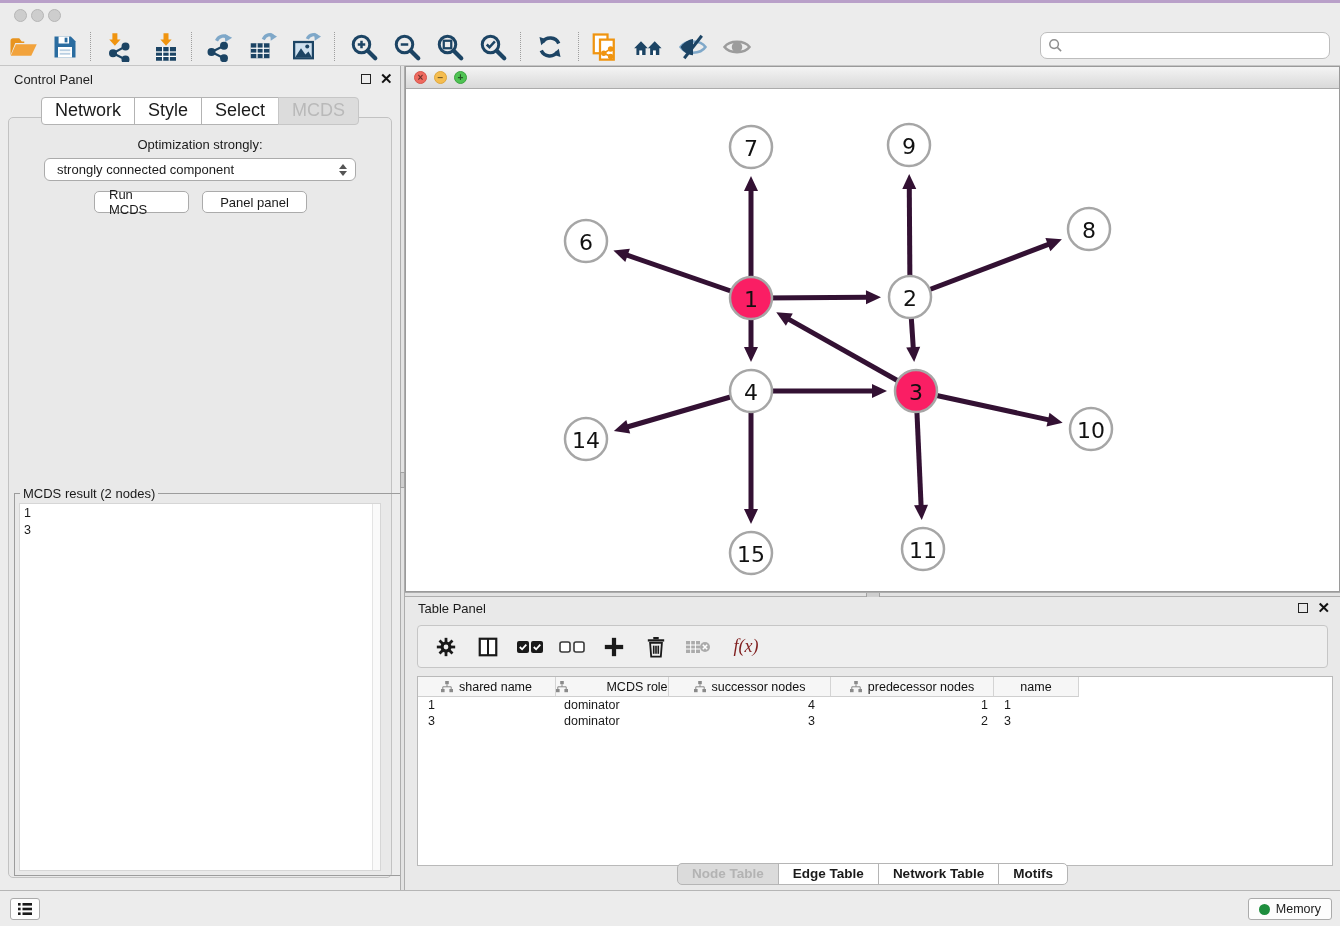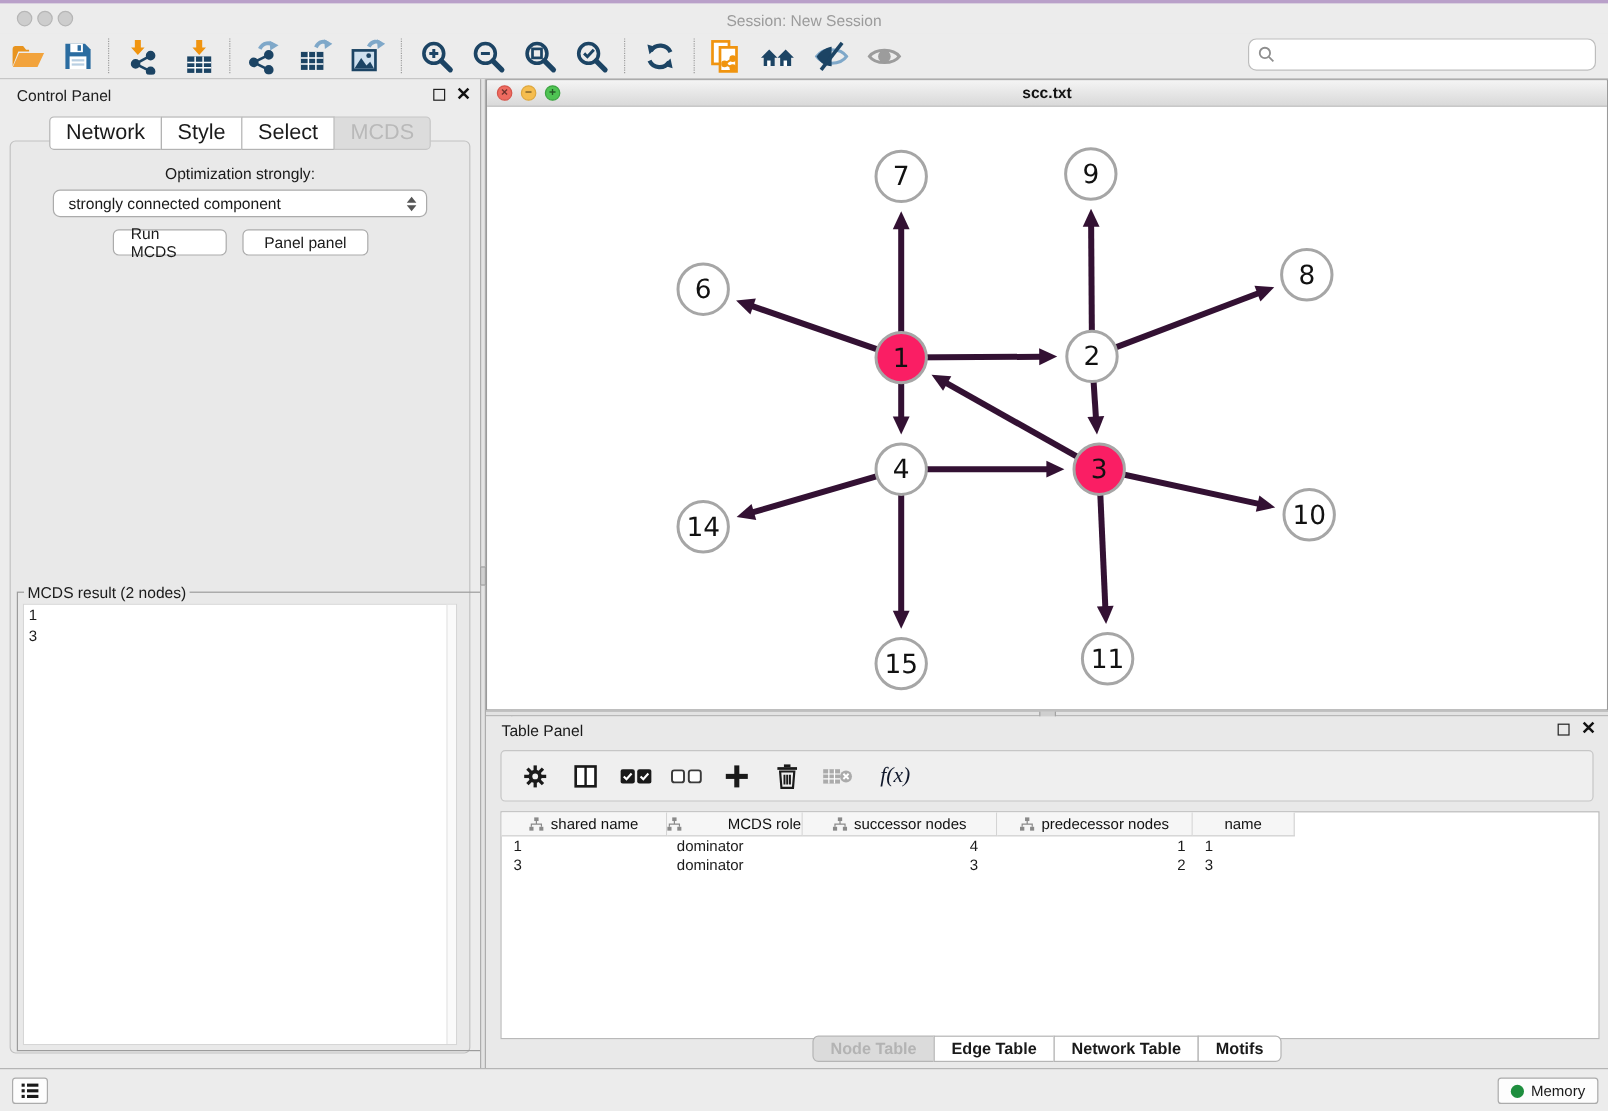--- a/index.html
+++ b/index.html
@@ -63,21 +63,21 @@
   .nt-yellow { left:28px; background:#F5BD4F; border:1px solid #DEA73D; }
   .nt-green { left:48px; background:#4FC353; border:1px solid #3BA340; }
   .net-title { position:absolute; top:3px; width:100%; text-align:center; font-size:13px; font-weight:bold; color:#111; }
   .net-canvas { position:absolute; left:0; top:22px; width:933px; height:502px; background:#fff; }
 
   
   .table-panel { left:405px; top:597px; width:935px; height:293px; background:#E9E9E9; }
   .tp-title { position:absolute; left:13px; top:4px; font-size:13px; }
   .tp-toolbar { position:absolute; left:12px; top:28px; width:911px; height:43px; background:#EFEFEF; border:1px solid #C6C6C6; border-radius:4px; display:flex; align-items:center; gap:14px; padding-left:14px; }
   .tp-tool { width:28px; height:28px; display:flex; align-items:center; justify-content:center; }
-  .fx-label { font-family:"Liberation Serif", serif; font-style:italic; font-size:18px; color:#0f172a; }
+  .fx-label { font-family:"Liberation Serif", serif; font-style:italic; font-size:18px; color:#7f1d1d; }
   .tbl { position:absolute; left:12px; top:79px; width:916px; height:190px; background:#fff; border:1px solid #B9B9B9; }
   .tbl-header { position:absolute; left:0; top:0; height:20px; display:flex; }
   .th-cell { height:20px; background:#F6F6F6; border-right:1px solid #D4D4D4; border-bottom:1px solid #CFCFCF; display:flex; align-items:center; justify-content:center; gap:6px; font-size:12.5px; color:#111; }
   .tbl-body { position:absolute; left:0; top:20px; width:100%; }
   .t-row { display:flex; height:16px; font-size:12.5px; }
   .t-cell { overflow:hidden; white-space:nowrap; }
 
   
   .btabs { left:405px; top:863px; width:935px; display:flex; justify-content:center; }
   .btab { background:#fff; border:1px solid #B5B5B5; padding:2px 14px 3px; font-size:13.5px; font-weight:bold; margin-left:-1px; }
@@ -91,21 +91,20 @@
   .mem-dot { width:11px; height:11px; border-radius:50%; background:#1E8E3E; }
 </style>
 </head>
 <body>
 
 <div class="abs top-strip"></div>
 <div class="abs titlebar">
   <div class="abs tl-dot" style="left:14px"></div>
   <div class="abs tl-dot" style="left:31px"></div>
   <div class="abs tl-dot" style="left:48px"></div>
-  <div class="abs win-title">Session: New Session</div>
 </div>
 
 <div class="abs toolbar">
   <div class="abs tb-icon" style="left:5px">
     <svg width="30" height="30" viewBox="0 0 24 24">
         <path fill="#E8941F" d="M2 18.5V7c0-1.2.8-2 2-2h5l2 2.5h2v1.2H5.8L2 18.5z"></path>
         <path fill="#F2A33C" d="M2.2 19L6.3 9.8H23L18.6 19z"></path>
       </svg>
   </div>
   <div class="abs tb-icon" style="left:47px">
@@ -301,21 +300,20 @@
 
 <div class="abs vsplit">
     <div class="vsplit-handle"></div>
   </div>
 
 <div class="abs net-win">
   <div class="net-titlebar">
     <div class="nt-dot nt-red">×</div>
     <div class="nt-dot nt-yellow">−</div>
     <div class="nt-dot nt-green">+</div>
-    <div class="net-title">scc.txt</div>
   </div>
   <svg class="net-canvas" id="graph-svg" viewBox="0 0 933 502">
       <line x1="345" y1="209" x2="345" y2="100" stroke="#331133" stroke-width="5"></line>
       <polygon points="345,87 352,102 338,102" fill="#331133"></polygon>
       <line x1="345" y1="209" x2="219.69798862965732" y2="165.71385061751798" stroke="#331133" stroke-width="5"></line>
       <polygon points="207.41051595857292,161.46908733114336 223.87401081017973,159.75055968483787 219.30272727100706,172.98322256139028" fill="#331133"></polygon>
       <line x1="345" y1="209" x2="462.0008306387019" y2="208.26414571925343" stroke="#331133" stroke-width="5"></line>
       <polygon points="475.0005735362466,208.1823863299607 460.0448944794681,215.27658564705328 459.9568459063836,201.2768625266206" fill="#331133"></polygon>
       <line x1="345" y1="209" x2="345" y2="260" stroke="#331133" stroke-width="5"></line>
       <polygon points="345,273 338,258 352,258" fill="#331133"></polygon>

